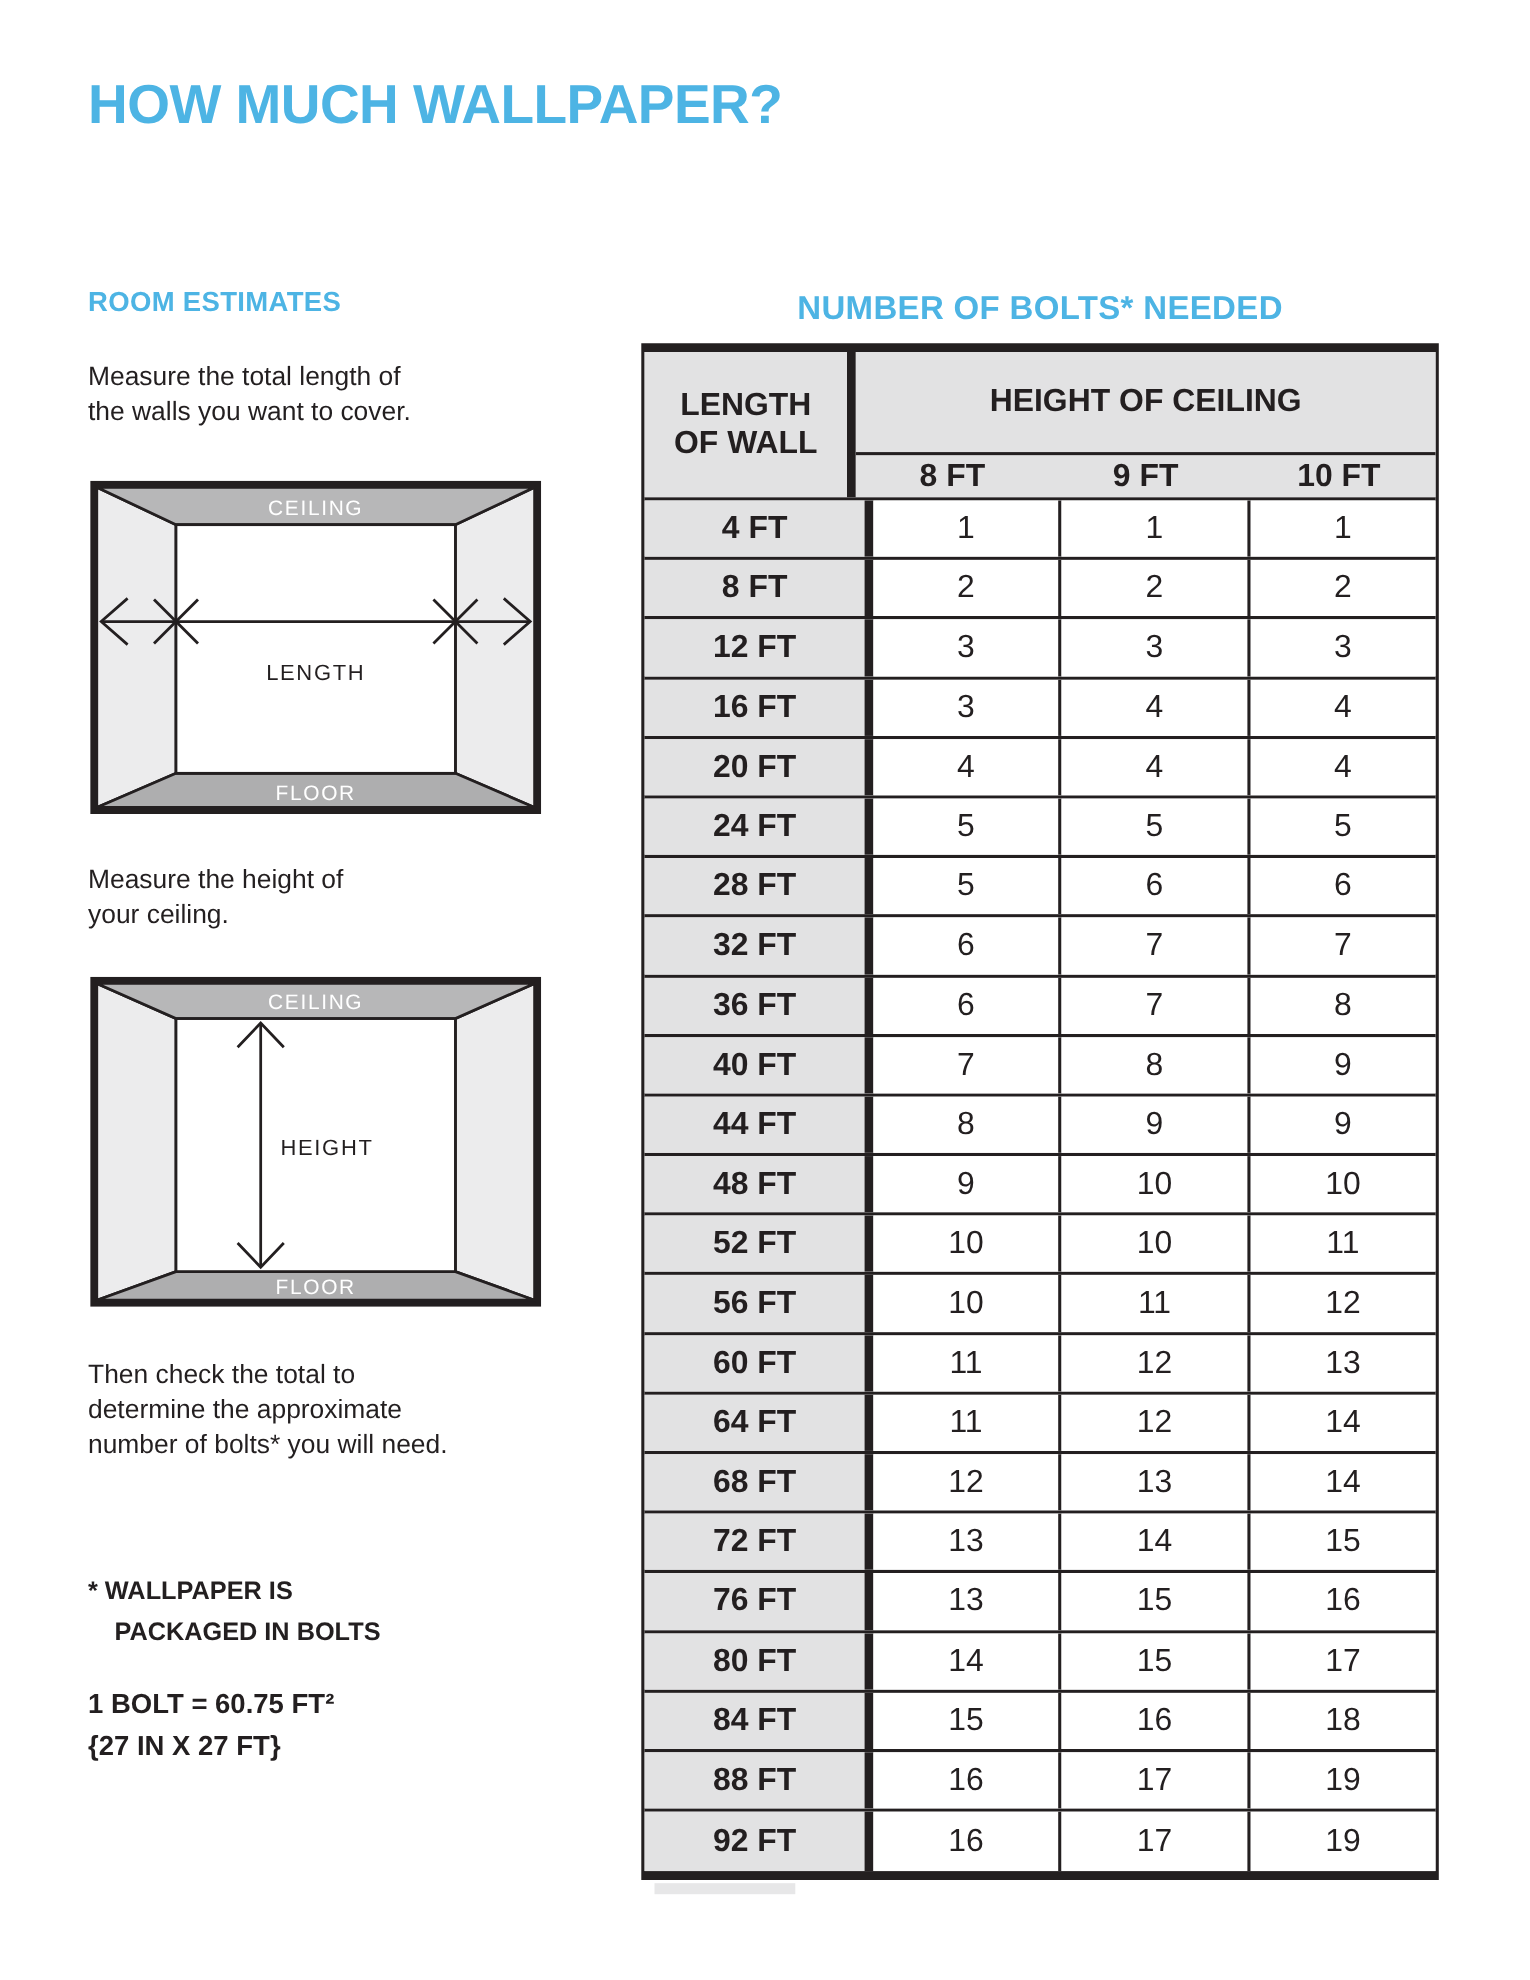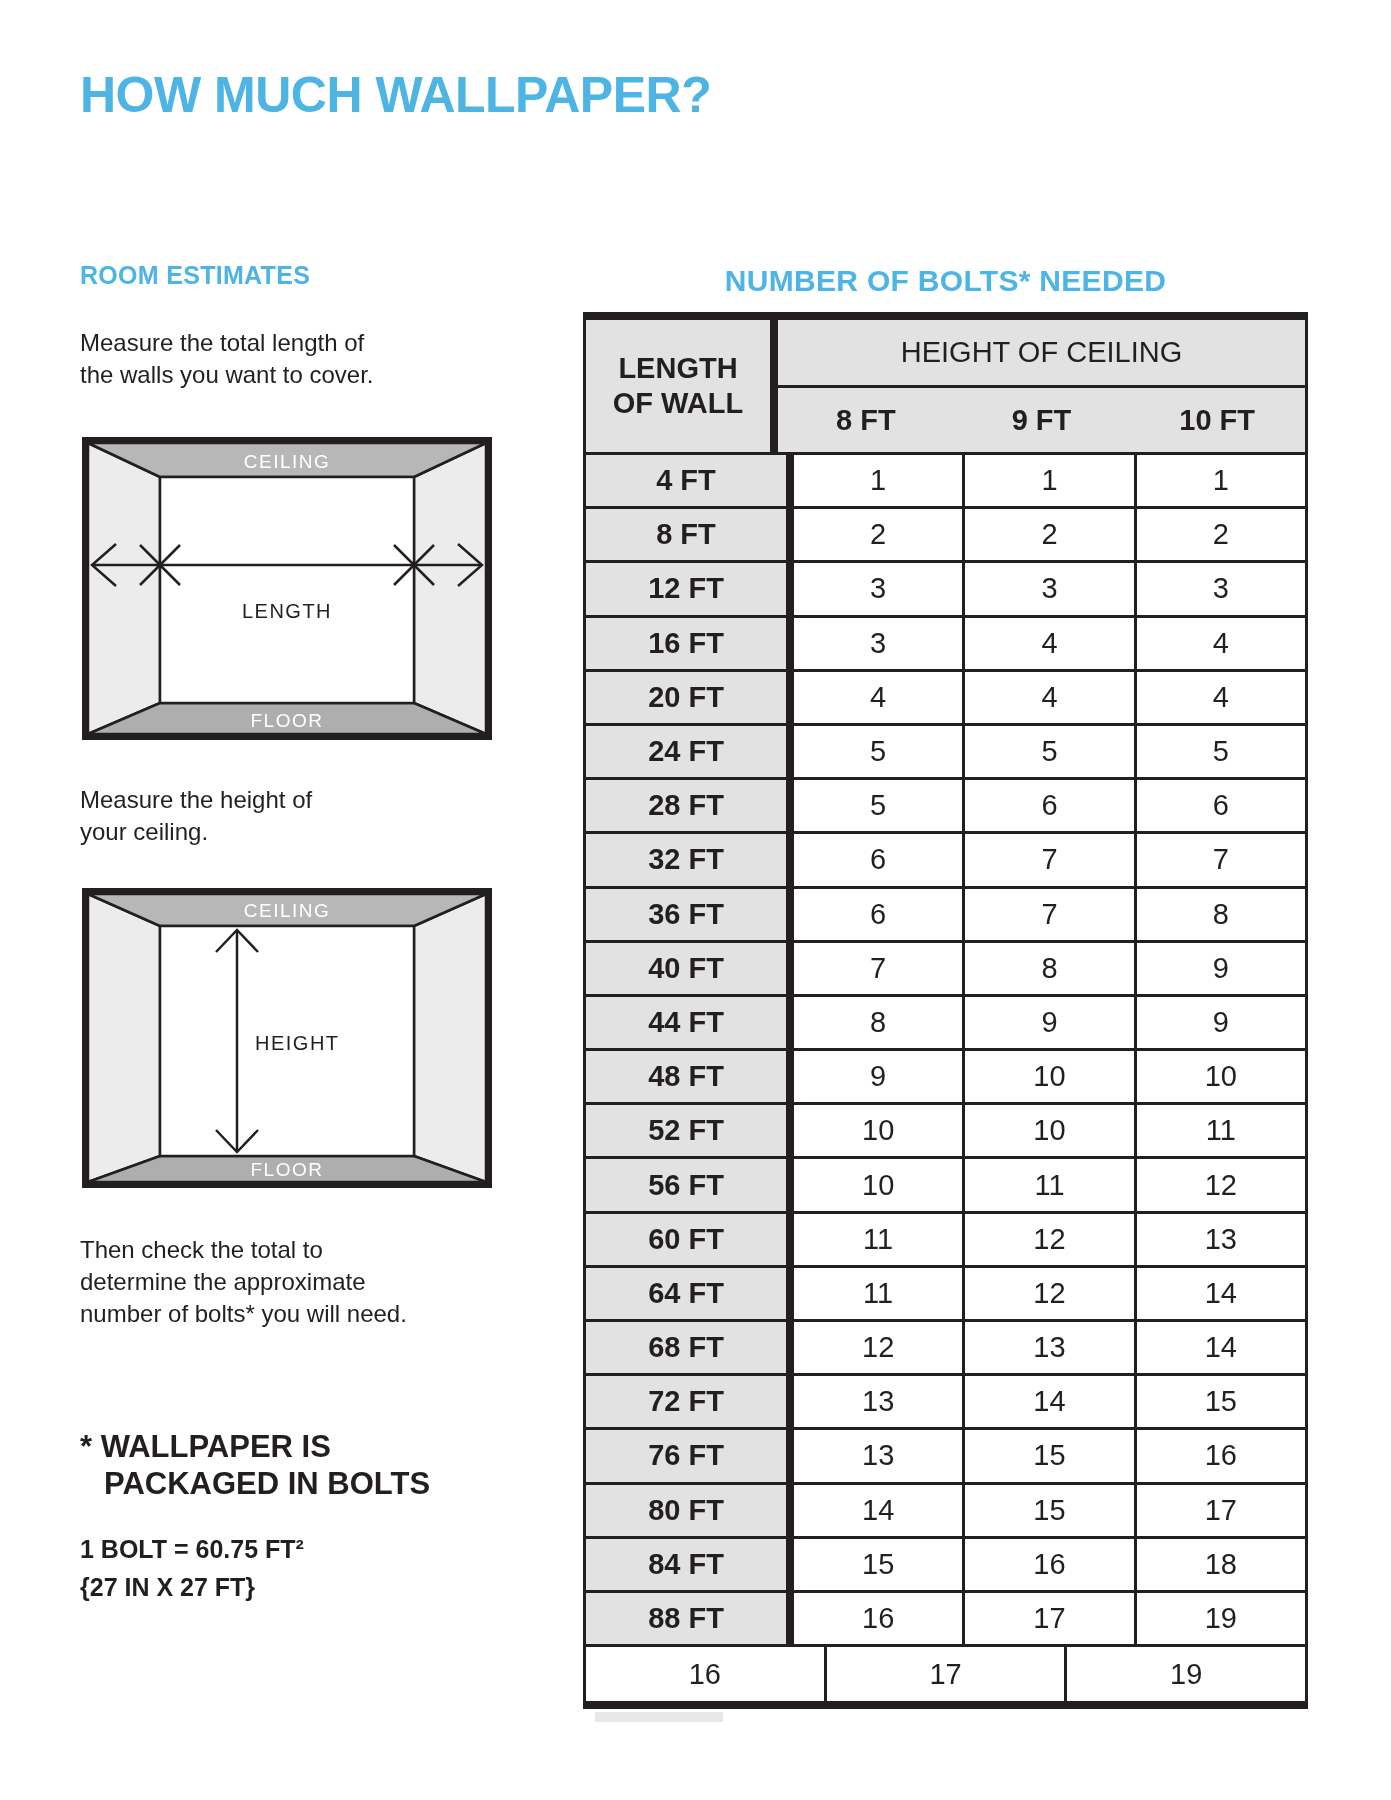--- a/index.html
+++ b/index.html
@@ -5,21 +5,21 @@
   html,body{margin:0;padding:0;background:#ffffff;}
   body{width:1391px;height:1800px;position:relative;overflow:hidden;
        font-family:"Liberation Sans","DejaVu Sans",sans-serif;color:var(--ink,#231f20);}
   .abs{position:absolute;}
   .page-title{left:80px;top:66px;font-size:50px;font-weight:bold;letter-spacing:-0.5px;color:var(--accent-blue);}
   .section-heading{left:80px;top:261px;font-size:25px;font-weight:bold;letter-spacing:0.3px;color:var(--accent-blue);}
   .para{left:80px;font-size:24px;line-height:32px;white-space:pre-line;color:var(--ink);}
   .para1{top:327px;}
   .para2{top:784px;}
   .para3{top:1234px;}
-  .footnote{left:80px;top:1428px;font-size:31px;font-weight:bold;line-height:37px;}
+  .footnote{left:80px;top:1428px;font-size:23px;font-weight:bold;line-height:37px;}
   .footnote .indent{margin-left:24px;}
   .bolt-info{left:80px;top:1530px;font-size:25px;font-weight:bold;line-height:38px;}
   .diagram1{left:82px;top:437px;}
   .diagram2{left:82px;top:888px;}
   svg text{font-family:"Liberation Sans","DejaVu Sans",sans-serif;}
   .frame{fill:#ffffff;stroke:var(--ink);stroke-width:6;}
   .poly{stroke:var(--ink);stroke-width:2.5;stroke-linejoin:miter;}
   .ceil{fill:var(--ceiling-gray);}
   .flr{fill:var(--floor-gray);}
   .wall{fill:var(--wall-gray);}
@@ -28,22 +28,22 @@
   .svg-label-light{fill:#ffffff;font-size:19px;letter-spacing:1.5px;}
   .svg-label-dark{fill:var(--ink);font-size:20px;letter-spacing:1.5px;}
   .table-title{left:583px;top:264px;width:725px;text-align:center;font-size:30px;font-weight:bold;letter-spacing:0.3px;color:var(--accent-blue);}
   .bolt-table{left:583px;top:312px;width:725px;box-sizing:border-box;background:#ffffff;
               border:3px solid var(--ink);border-top-width:8px;border-bottom-width:8px;}
   .thead{display:flex;height:135px;box-sizing:border-box;border-bottom:3px solid var(--ink);}
   .thead-left{width:192px;box-sizing:border-box;border-right:8px solid var(--ink);background:var(--table-gray);
               display:flex;align-items:center;justify-content:center;text-align:center;
               font-weight:bold;font-size:29px;line-height:35px;white-space:pre-line;}
   .thead-right{flex:1;display:flex;flex-direction:column;}
-  .group-header{height:68px;box-sizing:border-box;border-bottom:3px solid var(--ink);background:var(--table-gray);
-                display:flex;align-items:center;justify-content:center;font-weight:normal;font-size:29px;}
+  .group-header{height:94px;box-sizing:border-box;border-bottom:3px solid var(--ink);background:var(--table-gray);
+                display:flex;align-items:center;justify-content:center;font-weight:bold;font-size:29px;}
   .col-headers{flex:1;display:flex;background:var(--table-gray);}
   .hcell{flex:1;display:flex;align-items:center;justify-content:center;font-weight:bold;font-size:29px;}
   .trow{display:flex;height:54.2px;box-sizing:border-box;border-bottom:3px solid var(--ink);}
   .trow:last-child{border-bottom:none;}
   .tcell{display:flex;align-items:center;justify-content:center;font-size:29px;box-sizing:border-box;}
   .tcell.label{width:208px;border-right:8px solid var(--ink);background:var(--table-gray);font-weight:bold;}
   .tcell.val{flex:1;border-right:3px solid var(--ink);background:#ffffff;}
   .tcell.val:last-child{border-right:none;}
   .table-bottom-artifact{left:595px;top:1712px;width:128px;height:10px;background:#e7e7e8;}
 </style>
@@ -250,20 +250,21 @@
         <div class="tcell val">16</div>
         <div class="tcell val">18</div>
       </div>
       <div class="trow">
         <div class="tcell label">88 FT</div>
         <div class="tcell val">16</div>
         <div class="tcell val">17</div>
         <div class="tcell val">19</div>
       </div>
       <div class="trow">
+        <div class="tcell label">92 FT</div>
         <div class="tcell val">16</div>
         <div class="tcell val">17</div>
         <div class="tcell val">19</div>
       </div>
     </div>
 </div>
 
 <div class="abs table-bottom-artifact"></div>
 
 </body></html>

